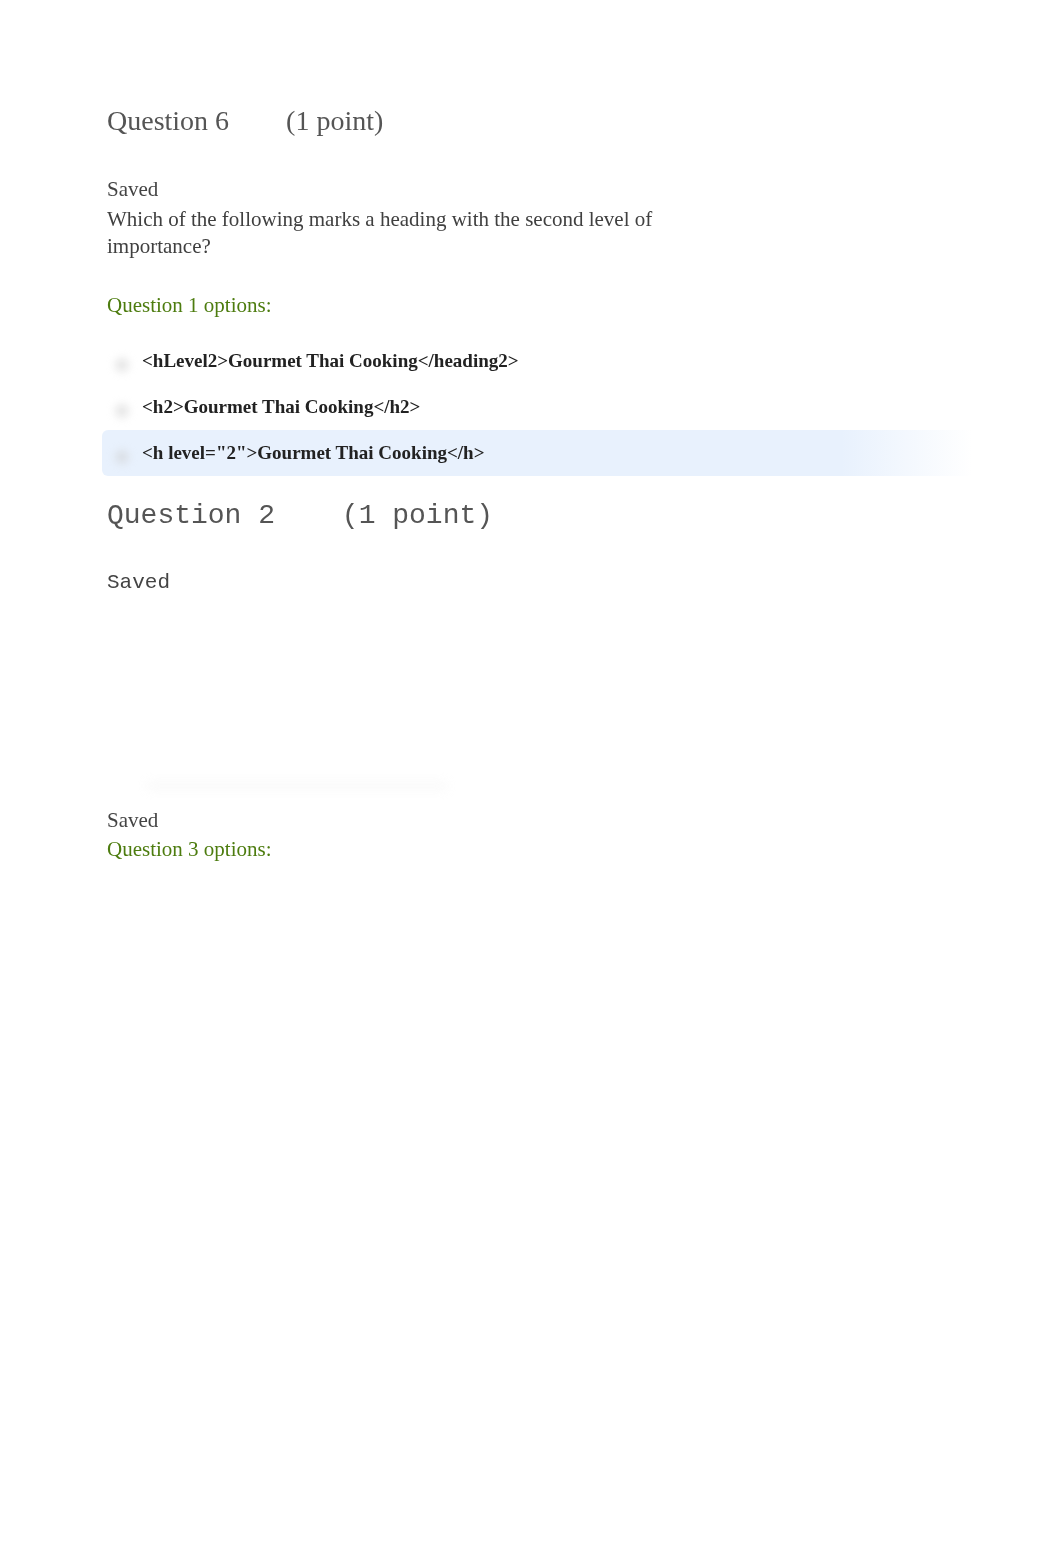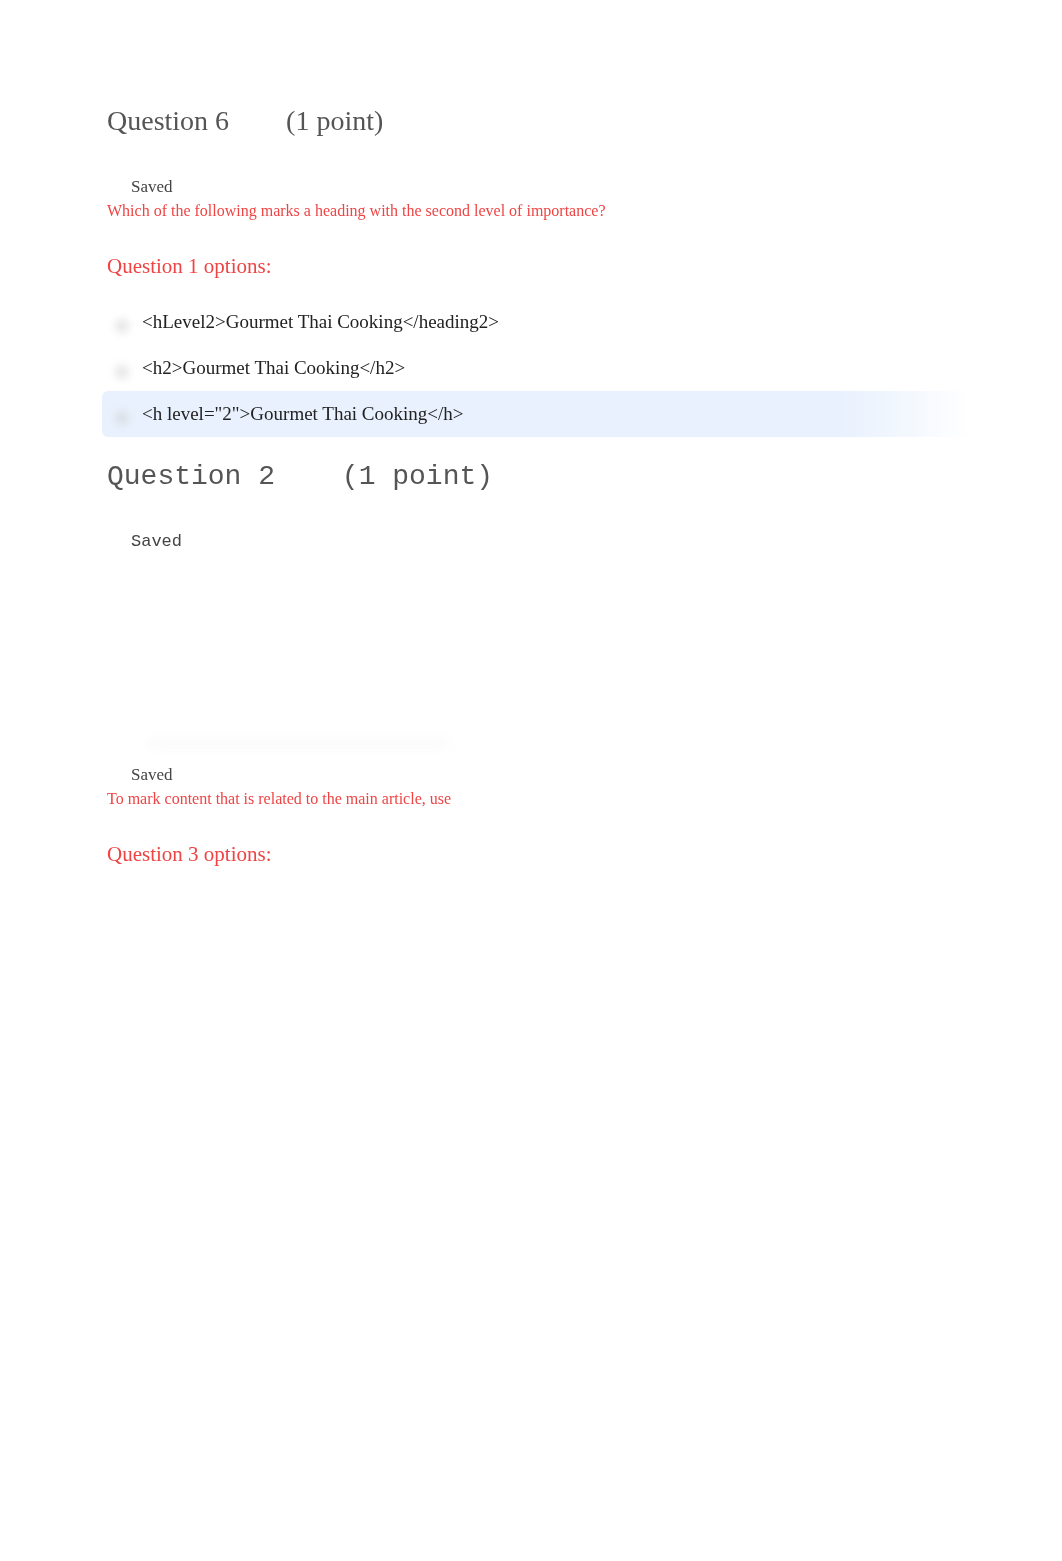--- a/index.html
+++ b/index.html
@@ -21,42 +21,42 @@
       font-weight: normal;
     }
     .question-header .qnum {
       display: inline-block;
       margin-right: 50px;
     }
     .question-header .points {
       display: inline-block;
     }
     .saved-label {
-      font-size: 17px;
+      font-size: 21px;
       color: #444;
       margin-bottom: 4px;
-      margin-left: 24px;
     }
     .question-text {
-      font-size: 16px;
-      color: #ef4444;
+      font-size: 21px;
+      color: #404040;
       line-height: 1.3;
       max-width: 560px;
       margin-bottom: 32px;
     }
     .options-label {
       font-size: 21px;
-      color: #ef4444;
+      color: #4d7c0f;
       margin-bottom: 20px;
     }
     .option-row {
       display: flex;
       align-items: flex-end;
       padding: 12px 0;
       margin-left: -5px;
+      font-weight: bold;
     }
     .option-row.selected {
       background: linear-gradient(to right, #e8f1fd 0%, #e8f1fd 85%, #ffffff 100%);
       border-radius: 6px 0 0 6px;
       padding-right: 200px;
       width: 870px;
     }
     .radio-holder {
       width: 40px;
       flex: 0 0 40px;
@@ -128,15 +128,14 @@
   <h2 class="question-header">
     <span class="qnum">Question 2</span>
     <span class="points">(1 point)</span>
   </h2>
   <div class="saved-label">Saved</div>
   <div class="blur-divider"></div>
 </div>
 
 <div class="question-block q3-block">
   <div class="saved-label">Saved</div>
-  <div class="question-text" style="max-width:700px">To mark content that is related to the main article, use</div>
   <div class="options-label">Question 3 options:</div>
 </div>
 
 </body></html>

